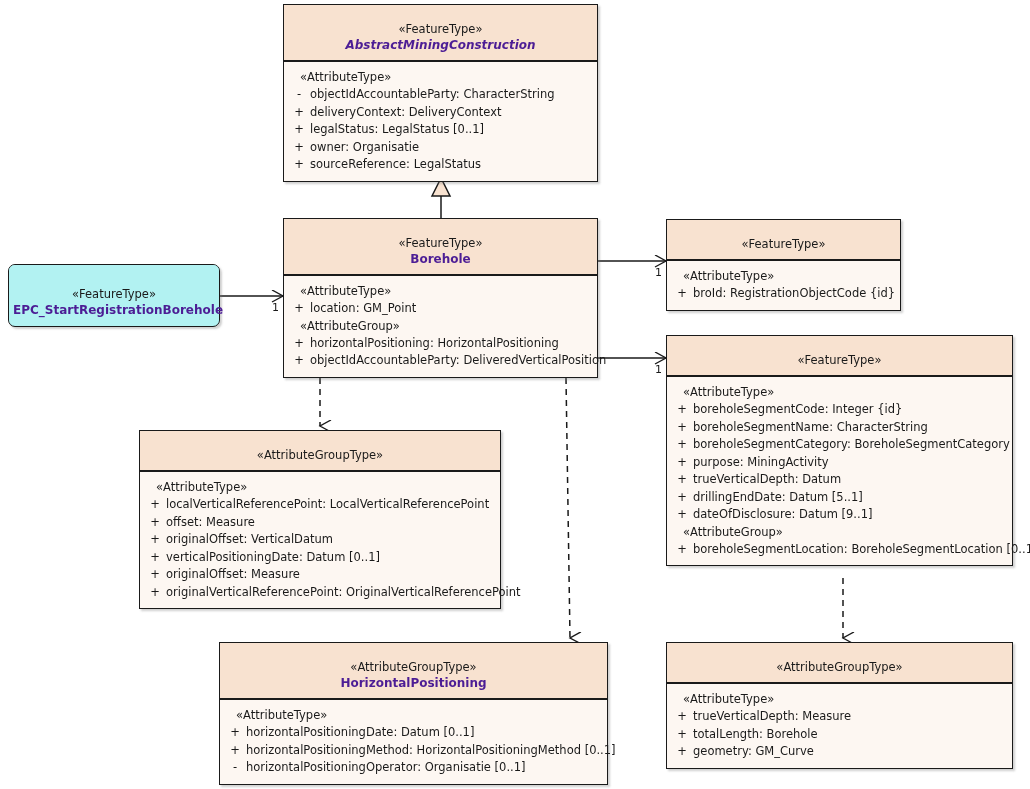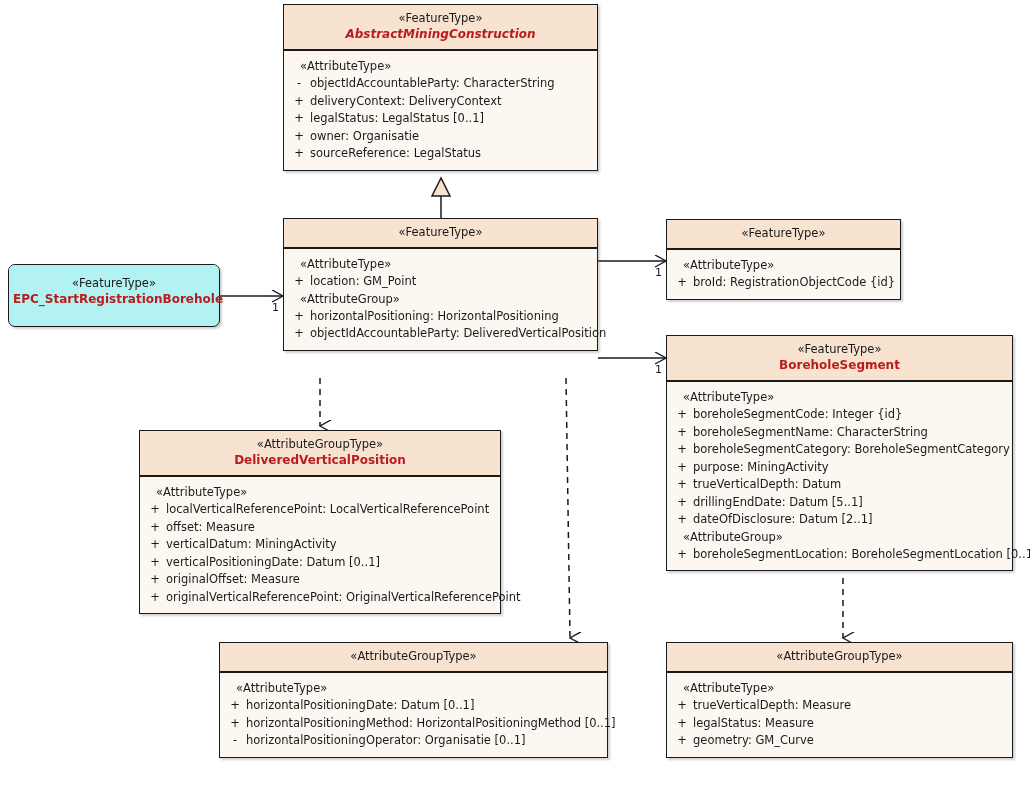--- a/index.html
+++ b/index.html
@@ -36,25 +36,26 @@
     padding: 6px 4px 7px 4px;
   }
   .uml-class.rounded > .cls-header {
     border-radius: 6px 6px 0 0;
   }
   .stereotype {
     font-size: 11.5px;
     color: #1a1a1a;
     line-height: 15px;
     white-space: nowrap;
+    margin-top: 11px;
   }
   .cls-name {
     font-size: 12px;
     font-weight: bold;
-    color: #b91c1c;
+    color: #4c1d95;
     line-height: 16px;
     white-space: nowrap;
   }
   .cls-name.abstract {
     font-style: italic;
   }
   .cls-body {
     padding: 7px 4px 7px 4px;
     background: #fdf7f2;
   }
@@ -186,20 +187,21 @@
       <div class="attr-row">
         <span class="attr-vis">+</span>
         <span class="attr-text">sourceReference: LegalStatus</span>
       </div>
     </div>
   </div>
 
   <div class="uml-class" style="left:283px; top:218px; width:315px;">
     <div class="cls-header">
       <div class="stereotype">«FeatureType»</div>
+      <div class="cls-name">Borehole</div>
     </div>
     <div class="cls-body">
       <div class="grp-label">«AttributeType»</div>
       <div class="attr-row">
         <span class="attr-vis">+</span>
         <span class="attr-text">location: GM_Point</span>
       </div>
       <div class="grp-label">«AttributeGroup»</div>
       <div class="attr-row">
         <span class="attr-vis">+</span>
@@ -228,21 +230,20 @@
       <div class="attr-row">
         <span class="attr-vis">+</span>
         <span class="attr-text">broId: RegistrationObjectCode {id}</span>
       </div>
     </div>
   </div>
 
   <div class="uml-class" style="left:666px; top:335px; width:347px;">
     <div class="cls-header">
       <div class="stereotype">«FeatureType»</div>
-      <div class="cls-name">BoreholeSegment</div>
     </div>
     <div class="cls-body">
       <div class="grp-label">«AttributeType»</div>
       <div class="attr-row">
         <span class="attr-vis">+</span>
         <span class="attr-text">boreholeSegmentCode: Integer {id}</span>
       </div>
       <div class="attr-row">
         <span class="attr-vis">+</span>
         <span class="attr-text">boreholeSegmentName: CharacterString</span>
@@ -258,67 +259,67 @@
       <div class="attr-row">
         <span class="attr-vis">+</span>
         <span class="attr-text">trueVerticalDepth: Datum</span>
       </div>
       <div class="attr-row">
         <span class="attr-vis">+</span>
         <span class="attr-text">drillingEndDate: Datum [5..1]</span>
       </div>
       <div class="attr-row">
         <span class="attr-vis">+</span>
-        <span class="attr-text">dateOfDisclosure: Datum [2..1]</span>
+        <span class="attr-text">dateOfDisclosure: Datum [9..1]</span>
       </div>
       <div class="grp-label">«AttributeGroup»</div>
       <div class="attr-row">
         <span class="attr-vis">+</span>
         <span class="attr-text">boreholeSegmentLocation: BoreholeSegmentLocation [0..1]</span>
       </div>
     </div>
   </div>
 
   <div class="uml-class" style="left:139px; top:430px; width:362px;">
     <div class="cls-header">
       <div class="stereotype">«AttributeGroupType»</div>
-      <div class="cls-name">DeliveredVerticalPosition</div>
     </div>
     <div class="cls-body">
       <div class="grp-label">«AttributeType»</div>
       <div class="attr-row">
         <span class="attr-vis">+</span>
         <span class="attr-text">localVerticalReferencePoint: LocalVerticalReferencePoint</span>
       </div>
       <div class="attr-row">
         <span class="attr-vis">+</span>
         <span class="attr-text">offset: Measure</span>
       </div>
       <div class="attr-row">
         <span class="attr-vis">+</span>
-        <span class="attr-text">verticalDatum: MiningActivity</span>
+        <span class="attr-text">originalOffset: VerticalDatum</span>
       </div>
       <div class="attr-row">
         <span class="attr-vis">+</span>
         <span class="attr-text">verticalPositioningDate: Datum [0..1]</span>
       </div>
       <div class="attr-row">
         <span class="attr-vis">+</span>
         <span class="attr-text">originalOffset: Measure</span>
       </div>
       <div class="attr-row">
         <span class="attr-vis">+</span>
         <span class="attr-text">originalVerticalReferencePoint: OriginalVerticalReferencePoint</span>
       </div>
     </div>
   </div>
 
   <div class="uml-class" style="left:219px; top:642px; width:389px;">
     <div class="cls-header">
       <div class="stereotype">«AttributeGroupType»</div>
+      <div class="cls-name">HorizontalPositioning</div>
     </div>
     <div class="cls-body">
       <div class="grp-label">«AttributeType»</div>
       <div class="attr-row">
         <span class="attr-vis">+</span>
         <span class="attr-text">horizontalPositioningDate: Datum [0..1]</span>
       </div>
       <div class="attr-row">
         <span class="attr-vis">+</span>
         <span class="attr-text">horizontalPositioningMethod: HorizontalPositioningMethod [0..1]</span>
@@ -335,21 +336,21 @@
       <div class="stereotype">«AttributeGroupType»</div>
     </div>
     <div class="cls-body">
       <div class="grp-label">«AttributeType»</div>
       <div class="attr-row">
         <span class="attr-vis">+</span>
         <span class="attr-text">trueVerticalDepth: Measure</span>
       </div>
       <div class="attr-row">
         <span class="attr-vis">+</span>
-        <span class="attr-text">legalStatus: Measure</span>
+        <span class="attr-text">totalLength: Borehole</span>
       </div>
       <div class="attr-row">
         <span class="attr-vis">+</span>
         <span class="attr-text">geometry: GM_Curve</span>
       </div>
     </div>
   </div>
 
 </div>
 

